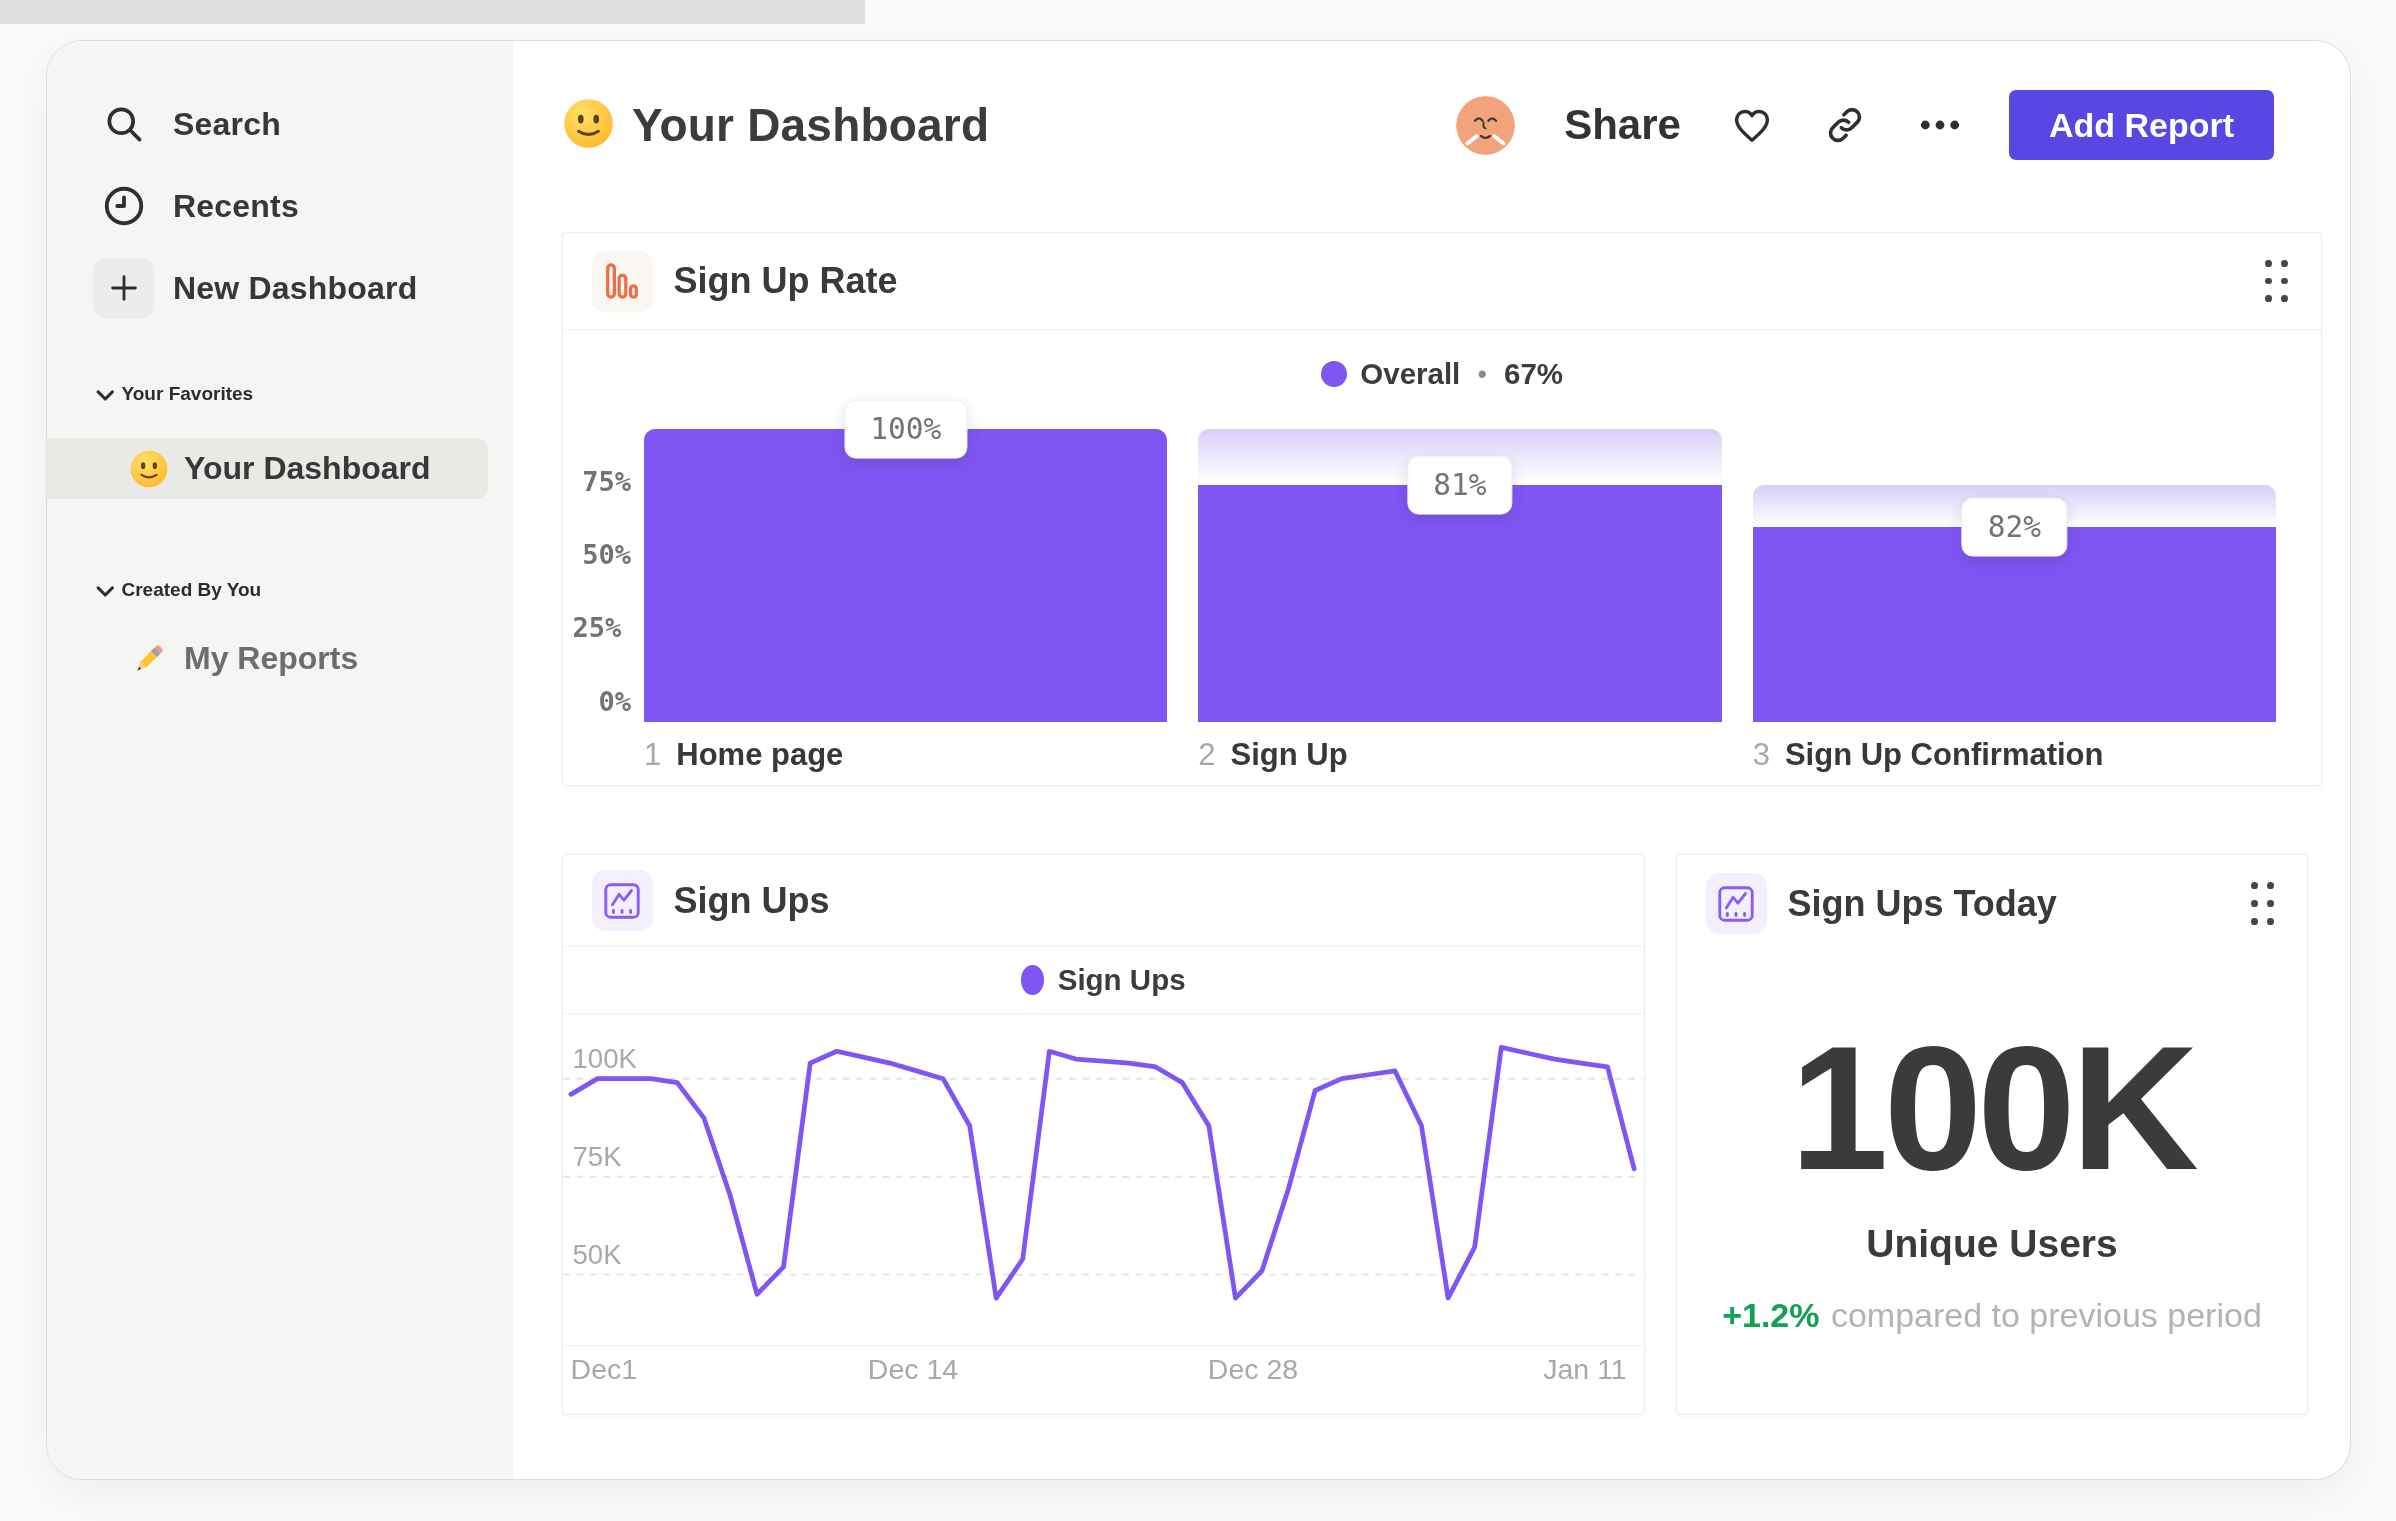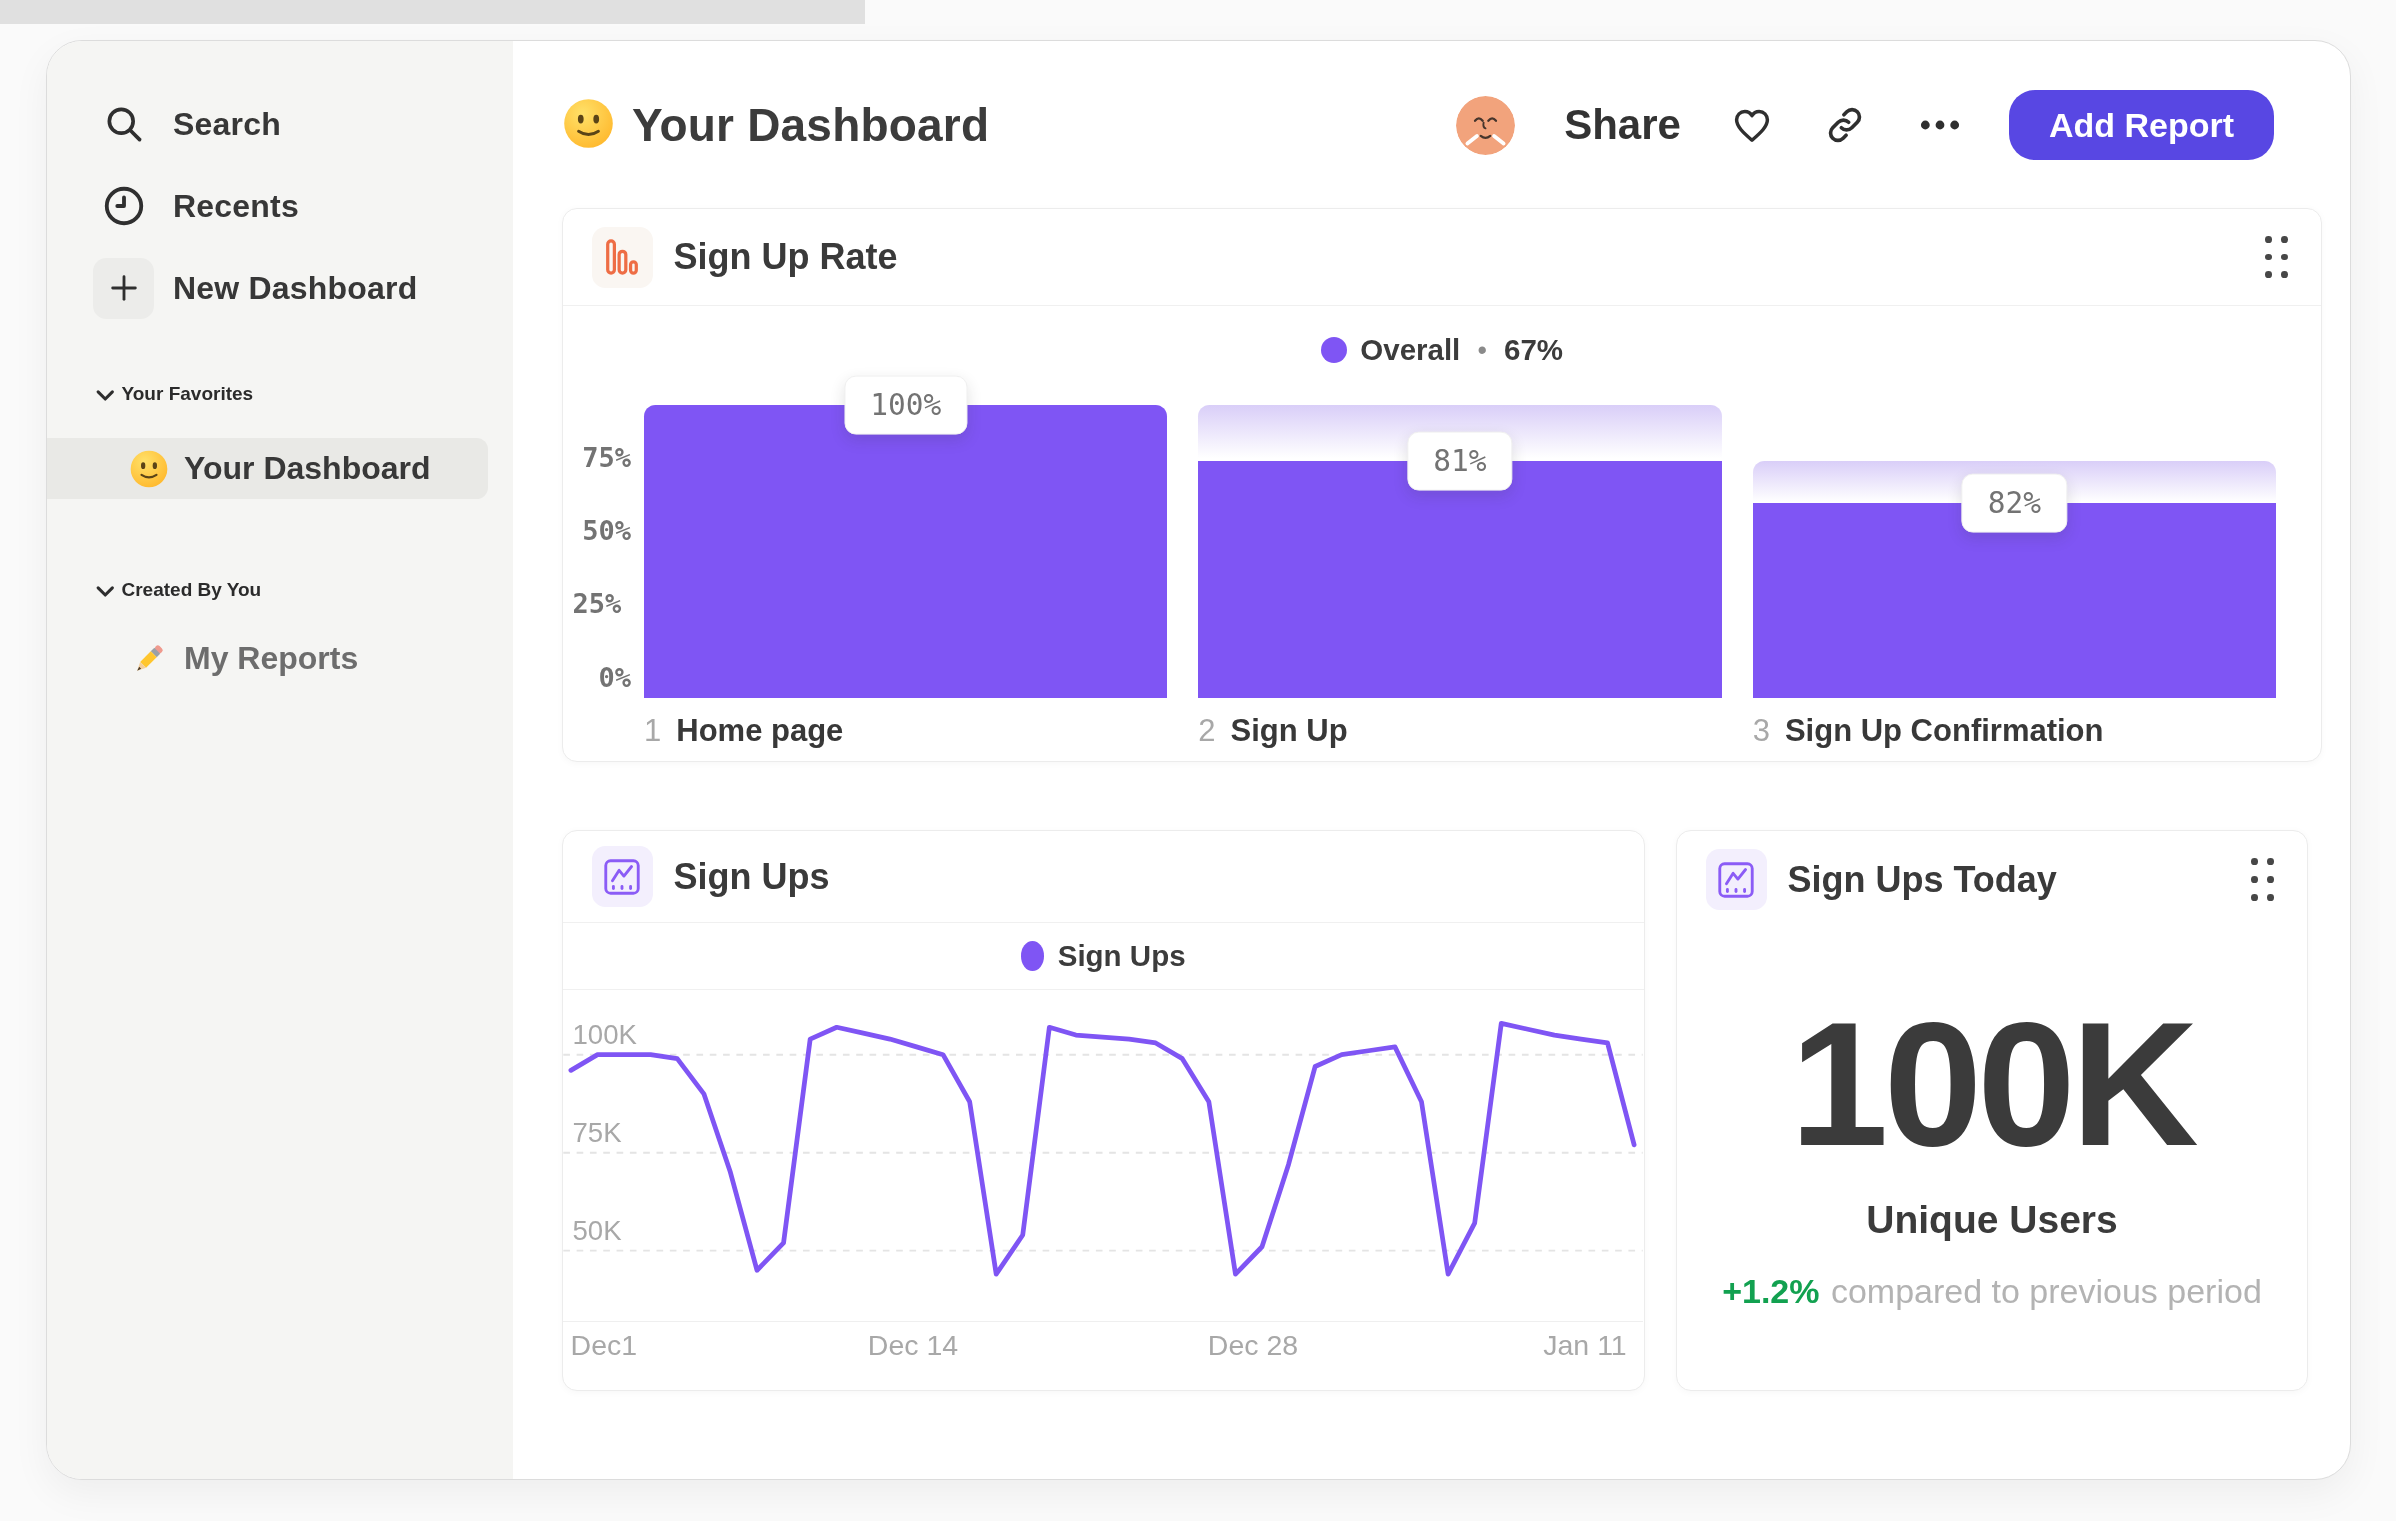--- a/index.html
+++ b/index.html
@@ -33,24 +33,24 @@
   .main { flex:1; position:relative; }
   .main-header { position:absolute; left:49px; right:76px; top:48px; height:72px;
                  display:flex; align-items:center; }
   .page-title-group { display:flex; align-items:center; gap:17px; }
   .page-title { font-size:46px; font-weight:700; color:#3C3C3C; letter-spacing:0.2px; }
   .header-actions { margin-left:auto; display:flex; align-items:center; gap:49px; }
   .avatar { width:59px; height:59px; border-radius:50%; overflow:hidden; flex:none; cursor:pointer; }
   .share-label { font-size:42px; font-weight:700; color:#333; cursor:pointer; }
   .hicon { width:44px; height:44px; color:#2F2F2F; cursor:pointer; }
   .add-report-btn { height:70px; padding:0 40px; background:#5847E3; color:#fff; border:none;
-                    border-radius:26px; font-size:34px; font-weight:700; font-family:inherit; cursor:pointer; }
-
-  .card { position:absolute; background:#fff; border:1.9px solid #ECECEC; border-radius:15px;
-          box-shadow:0 1.9px 7.6px rgba(0,0,0,0.03); }
+                    border-radius:7px; font-size:34px; font-weight:700; font-family:inherit; cursor:pointer; }
+
+  .card { position:absolute; background:#fff; border:1.9px solid #ECECEC; border-radius:4px;
+          box-shadow:0 1.9px 7.6px rgba(0,0,0,0.03);margin-top:24px; }
   .card-header { height:97px; display:flex; align-items:center; padding:0 28.5px; }
   .card-header.bordered { border-bottom:1.9px solid #F0F0F0; }
   .icon-tile { width:61px; height:61px; border-radius:13.3px; display:flex; align-items:center; justify-content:center; flex:none; }
   .icon-tile.orange { background:#FAF6F2; }
   .icon-tile.purple { background:#F3EFFD; }
   .card-title { margin-left:21px; font-size:36px; font-weight:700; color:#3A3A3A; }
   .drag-handle { margin-left:auto; width:32px; height:53px; display:grid; grid-template-columns:repeat(2,1fr);
                  grid-template-rows:repeat(3,1fr); place-items:center; cursor:grab; }
   .drag-handle i { width:6.7px; height:6.7px; border-radius:50%; background:#474747; }
 

